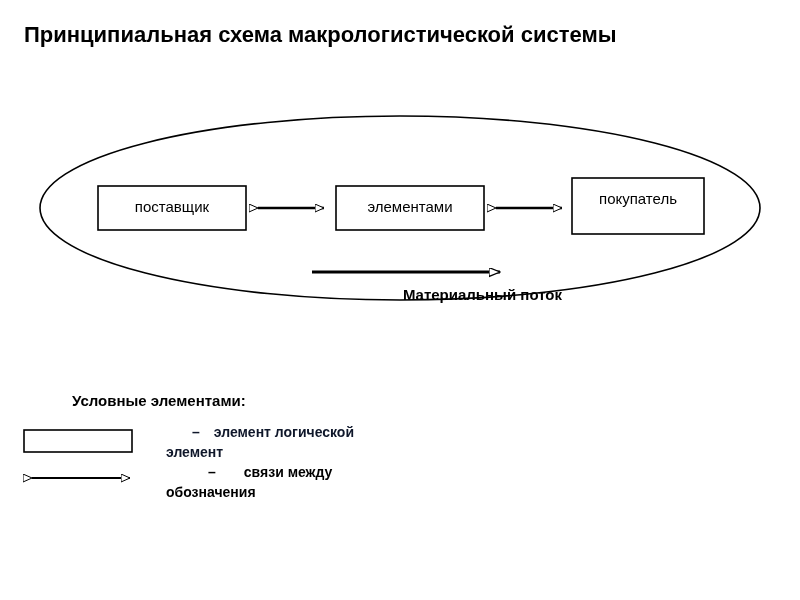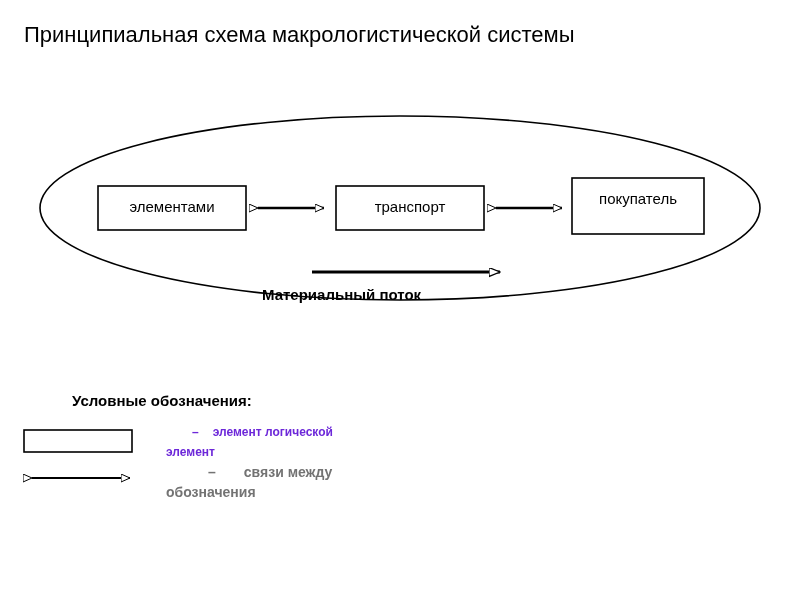--- a/index.html
+++ b/index.html
@@ -20,21 +20,21 @@
     left: 0; top: 0;
     width: 800px;
     height: 600px;
   }
   .title {
     position: absolute;
     left: 24px;
     top: 22px;
     width: 760px;
     font-size: 22px;
-    font-weight: normal;
+    font-weight: bold;
     letter-spacing: 0px;
     color: #000000;
     white-space: nowrap;
   }
   #diagram-svg {
     position: absolute;
     left: 0;
     top: 0;
   }
   .box-label {
@@ -46,54 +46,54 @@
   }
   #label-supplier { left: 98px; top: 198px; width: 148px; }
   #label-transport { left: 336px; top: 198px; width: 148px; }
   #label-buyer     { left: 572px; top: 190px; width: 132px; text-align: center; }
 
   .flow-caption {
     position: absolute;
     left: 262px;
     top: 286px;
     width: 300px;
-    text-align: left;
+    text-align: right;
     font-size: 15px;
     font-weight: bold;
     color: #000000;
     white-space: nowrap;
   }
   .legend-title {
     position: absolute;
     left: 72px;
     top: 392px;
     font-size: 15px;
     font-weight: bold;
     color: #000000;
     white-space: nowrap;
   }
   .legend-text-1 {
     position: absolute;
     left: 166px;
     top: 422px;
     width: 300px;
-    font-size: 12px;
+    font-size: 14px;
     font-weight: bold;
-    color: #6d28d9;
+    color: #0f172a;
     line-height: 20px;
   }
   .legend-text-1 .indent { display: inline-block; width: 26px; }
   .legend-text-2 {
     position: absolute;
     left: 166px;
     top: 462px;
     width: 310px;
     font-size: 14px;
     font-weight: bold;
-    color: #737373;
+    color: #000000;
     line-height: 20px;
   }
   .legend-text-2 .indent { display: inline-block; width: 42px; }
   .wide-space { display: inline-block; width: 14px; }
 </style>
 </head>
 <body>
 
 <div id="slide">
 
@@ -122,27 +122,27 @@
 
     <line x1="496" y1="208" x2="562" y2="208" stroke="#000000" stroke-width="2.6" marker-start="url(#arrOpenL)" marker-end="url(#arrOpenR)"></line>
 
     <line x1="312" y1="272" x2="500" y2="272" stroke="#000000" stroke-width="3" marker-end="url(#arrSolidR)"></line>
 
     <rect x="24" y="430" width="108" height="22" fill="#ffffff" stroke="#000000" stroke-width="1.6"></rect>
 
     <line x1="32" y1="478" x2="130" y2="478" stroke="#000000" stroke-width="1.8" marker-start="url(#arrOpenL)" marker-end="url(#arrOpenR)"></line>
   </svg>
 
-  <div class="box-label" id="label-supplier">элементами</div>
-  <div class="box-label" id="label-transport">транспорт</div>
+  <div class="box-label" id="label-supplier">поставщик</div>
+  <div class="box-label" id="label-transport">элементами</div>
   <div class="box-label" id="label-buyer">покупатель</div>
 
   <div class="flow-caption">Материальный поток</div>
 
-  <div class="legend-title">Условные обозначения:</div>
+  <div class="legend-title">Условные элементами:</div>
 
   <div class="legend-text-1">
     <span class="indent"></span><span>–</span><span class="wide-space"></span><span>элемент логической</span><br>
     <span>элемент</span>
   </div>
 
   <div class="legend-text-2">
     <span class="indent"></span><span>–</span><span class="wide-space"></span><span class="wide-space"></span><span>связи    между</span><br>
     <span>обозначения</span>
   </div>

